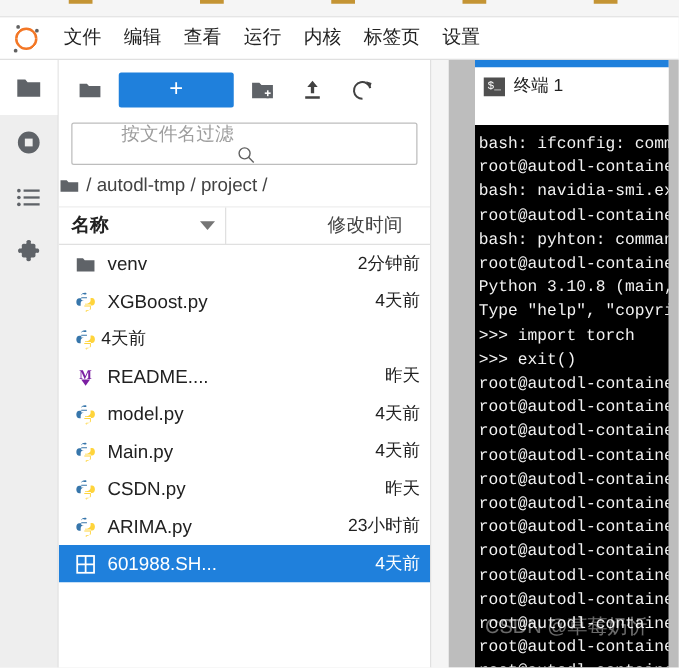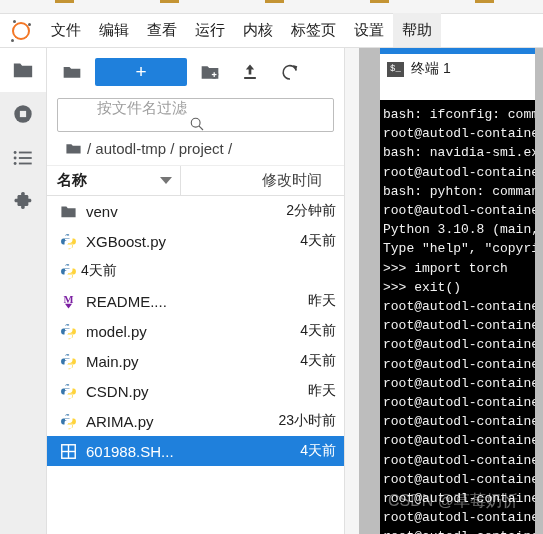--- a/index.html
+++ b/index.html
@@ -120,21 +120,21 @@
     flex: 1; border: none; outline: none;
     font-size: 15px; color: #212121; background: transparent;
     font-family: "Liberation Sans", sans-serif;
   }
   .filter-wrap input::placeholder { color: #9e9e9e; }
   .search-ico { width: 16px; height: 16px; flex: 0 0 auto; }
 
   
   .breadcrumb {
     height: 34px; display: flex; align-items: center;
-    padding: 0 18px; gap: 5px;
+    padding: 0 0; gap: 5px;
     border-bottom: 1px solid #eeeeee;
   }
   .breadcrumb .crumb-text { font-size: 15px; color: #424242; white-space: nowrap; }
 
   
   .fb-header {
     height: 30px; display: flex; align-items: center;
     border-bottom: 1px solid #e0e0e0;
     font-size: 15px; font-weight: bold; color: #212121;
   }
@@ -238,21 +238,20 @@
       <span class="dot d3"></span>
     </div>
     <div class="menu-items" id="menu-items">
         <div class="menu-item">文件</div>
         <div class="menu-item">编辑</div>
         <div class="menu-item">查看</div>
         <div class="menu-item">运行</div>
         <div class="menu-item">内核</div>
         <div class="menu-item">标签页</div>
         <div class="menu-item">设置</div>
-        <div class="menu-item active">帮助</div>
       </div>
   </div>
 
   <div class="rail" id="rail">
       <div class="rail-btn active" title="文件浏览器">
         <svg class="rail-ico" viewBox="0 0 24 24">
           <path fill="#5f6368" d="M2 5h7l2 2.4h11V20H2z"></path>
         </svg>
       </div>
       <div class="rail-btn" title="运行的终端和内核">

